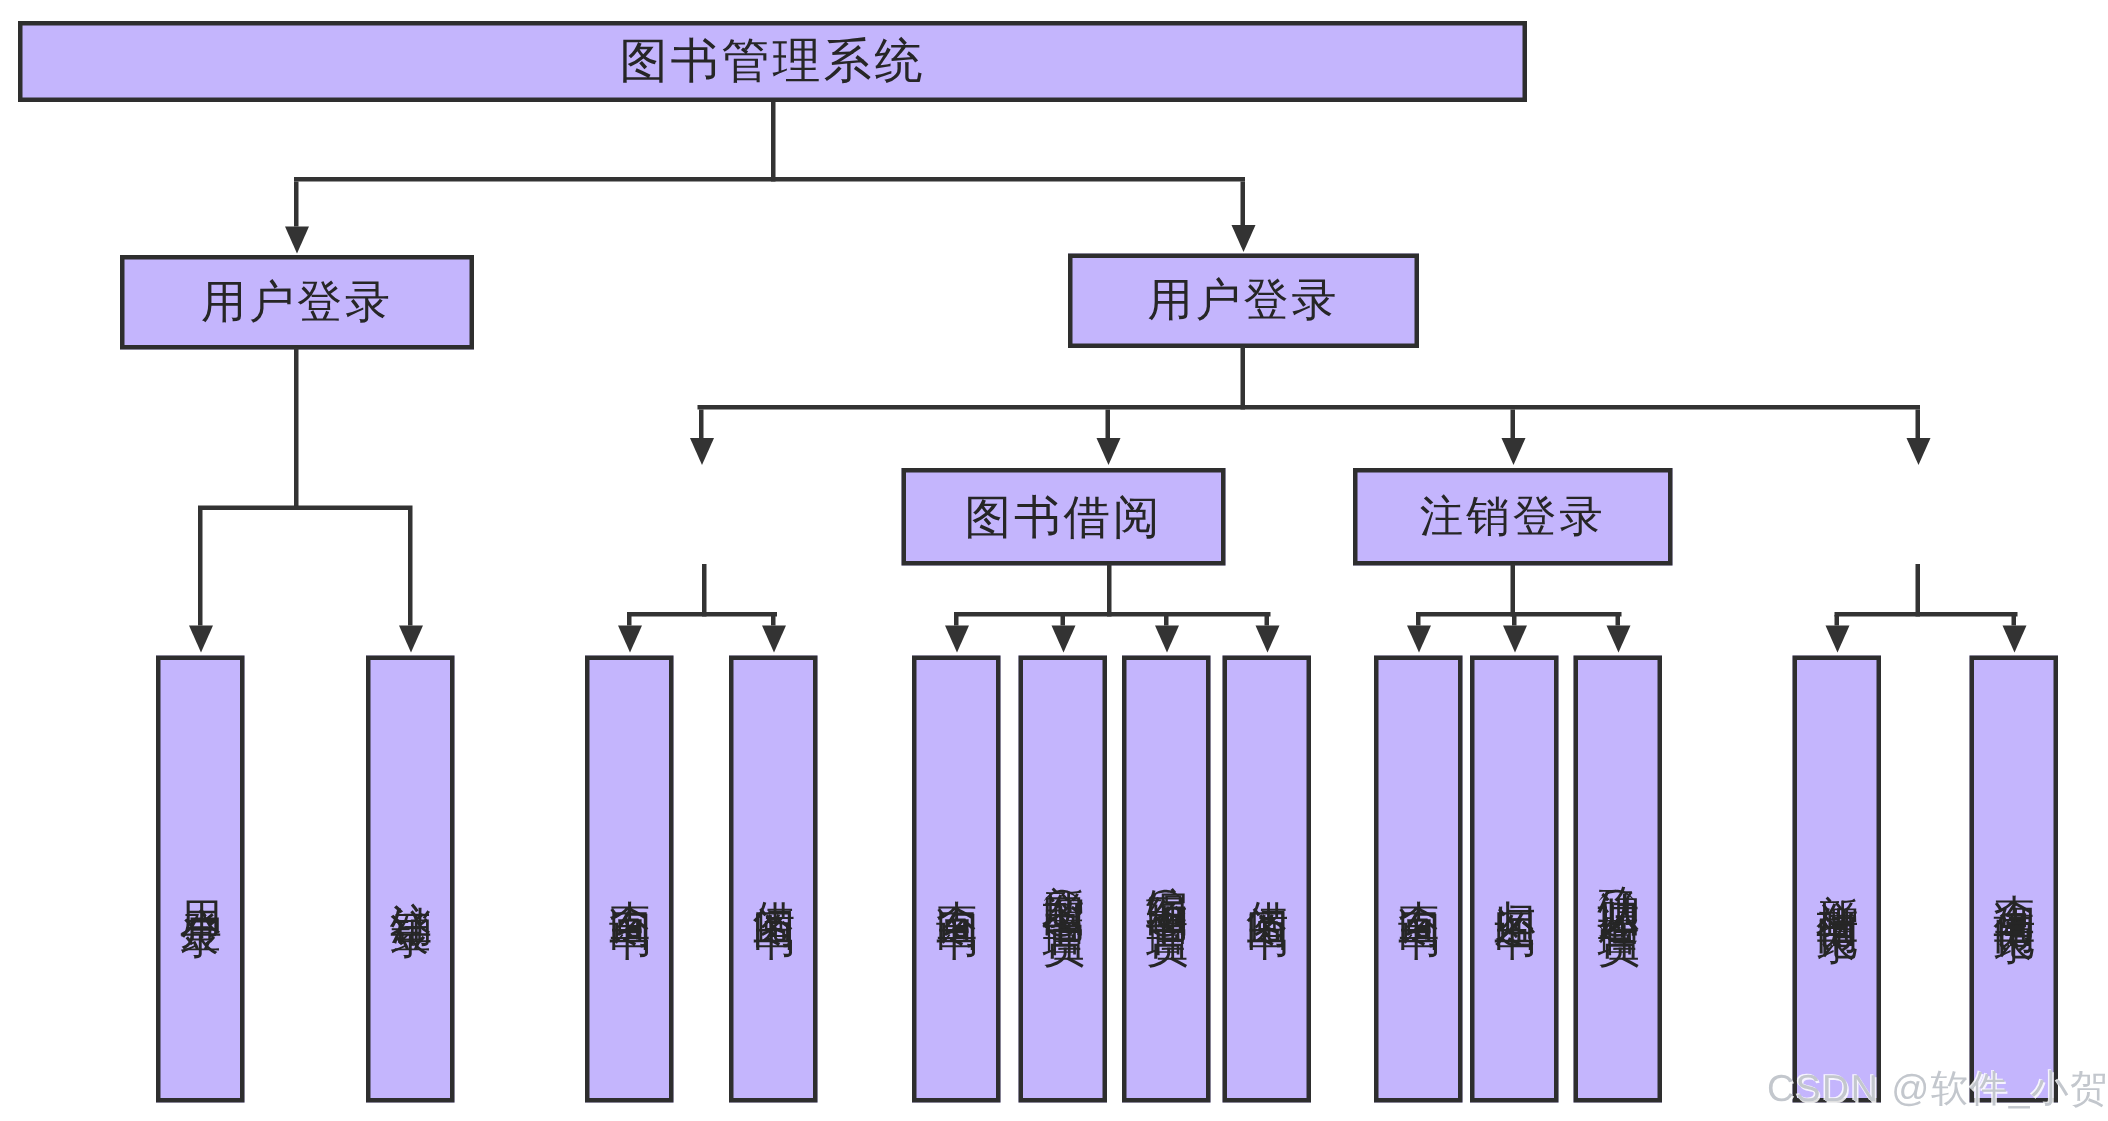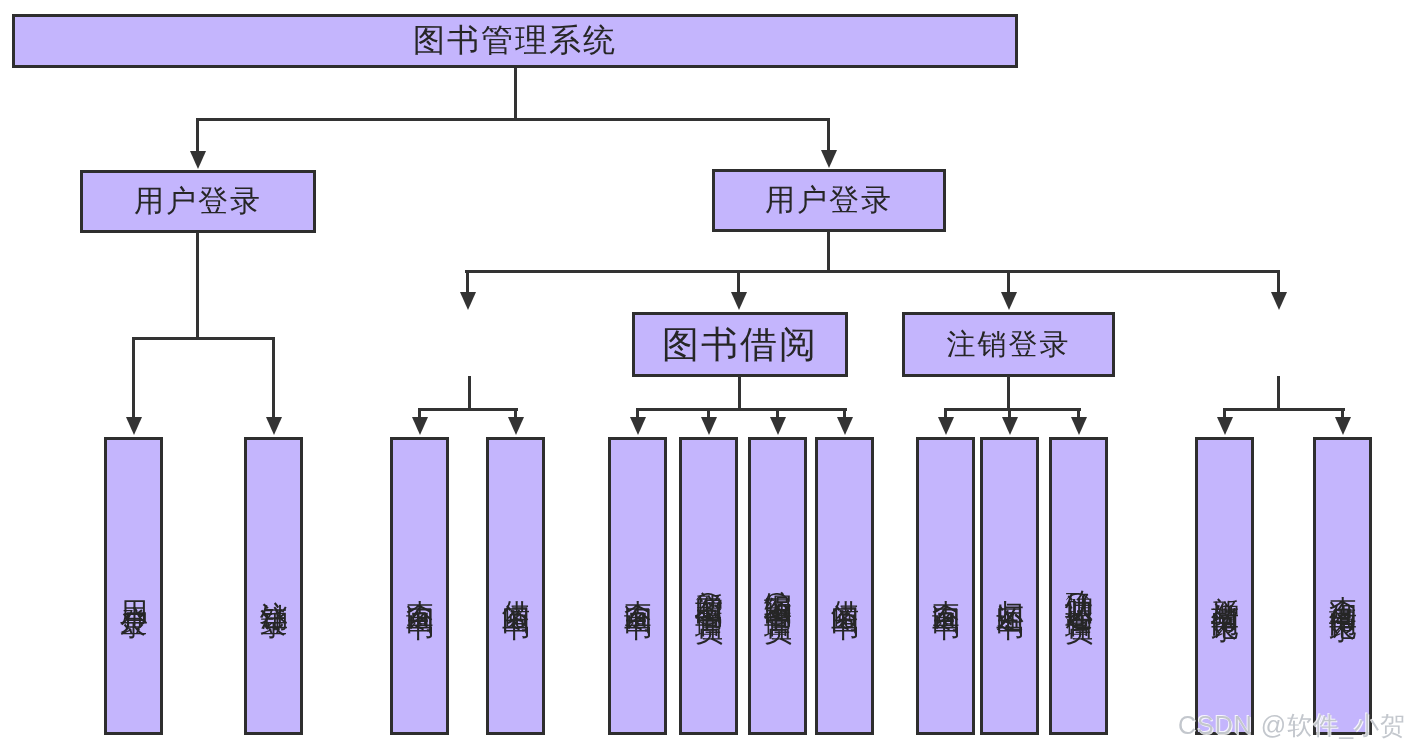--- a/index.html
+++ b/index.html
@@ -48,21 +48,21 @@
   </div>
 
   <div class="box h" style="left:80px;top:170px;width:236px;height:63px;font-size:30px">
     <span>用户登录</span>
   </div>
 
   <div class="box h" style="left:712px;top:169px;width:234px;height:63px;font-size:30px">
     <span>用户登录</span>
   </div>
 
-  <div class="box h" style="left:632px;top:312px;width:216px;height:65px;font-size:37px">
+  <div class="box h" style="left:601px;top:312px;width:216px;height:65px;font-size:31px">
     <span>图书借阅</span>
   </div>
   <div class="box h" style="left:902px;top:312px;width:213px;height:65px;font-size:29px">
     <span>注销登录</span>
   </div>
 
   <div class="box v" style="left:104px;top:437px">
     <span>用户登录</span>
   </div>
   <div class="box v" style="left:244px;top:437px">

